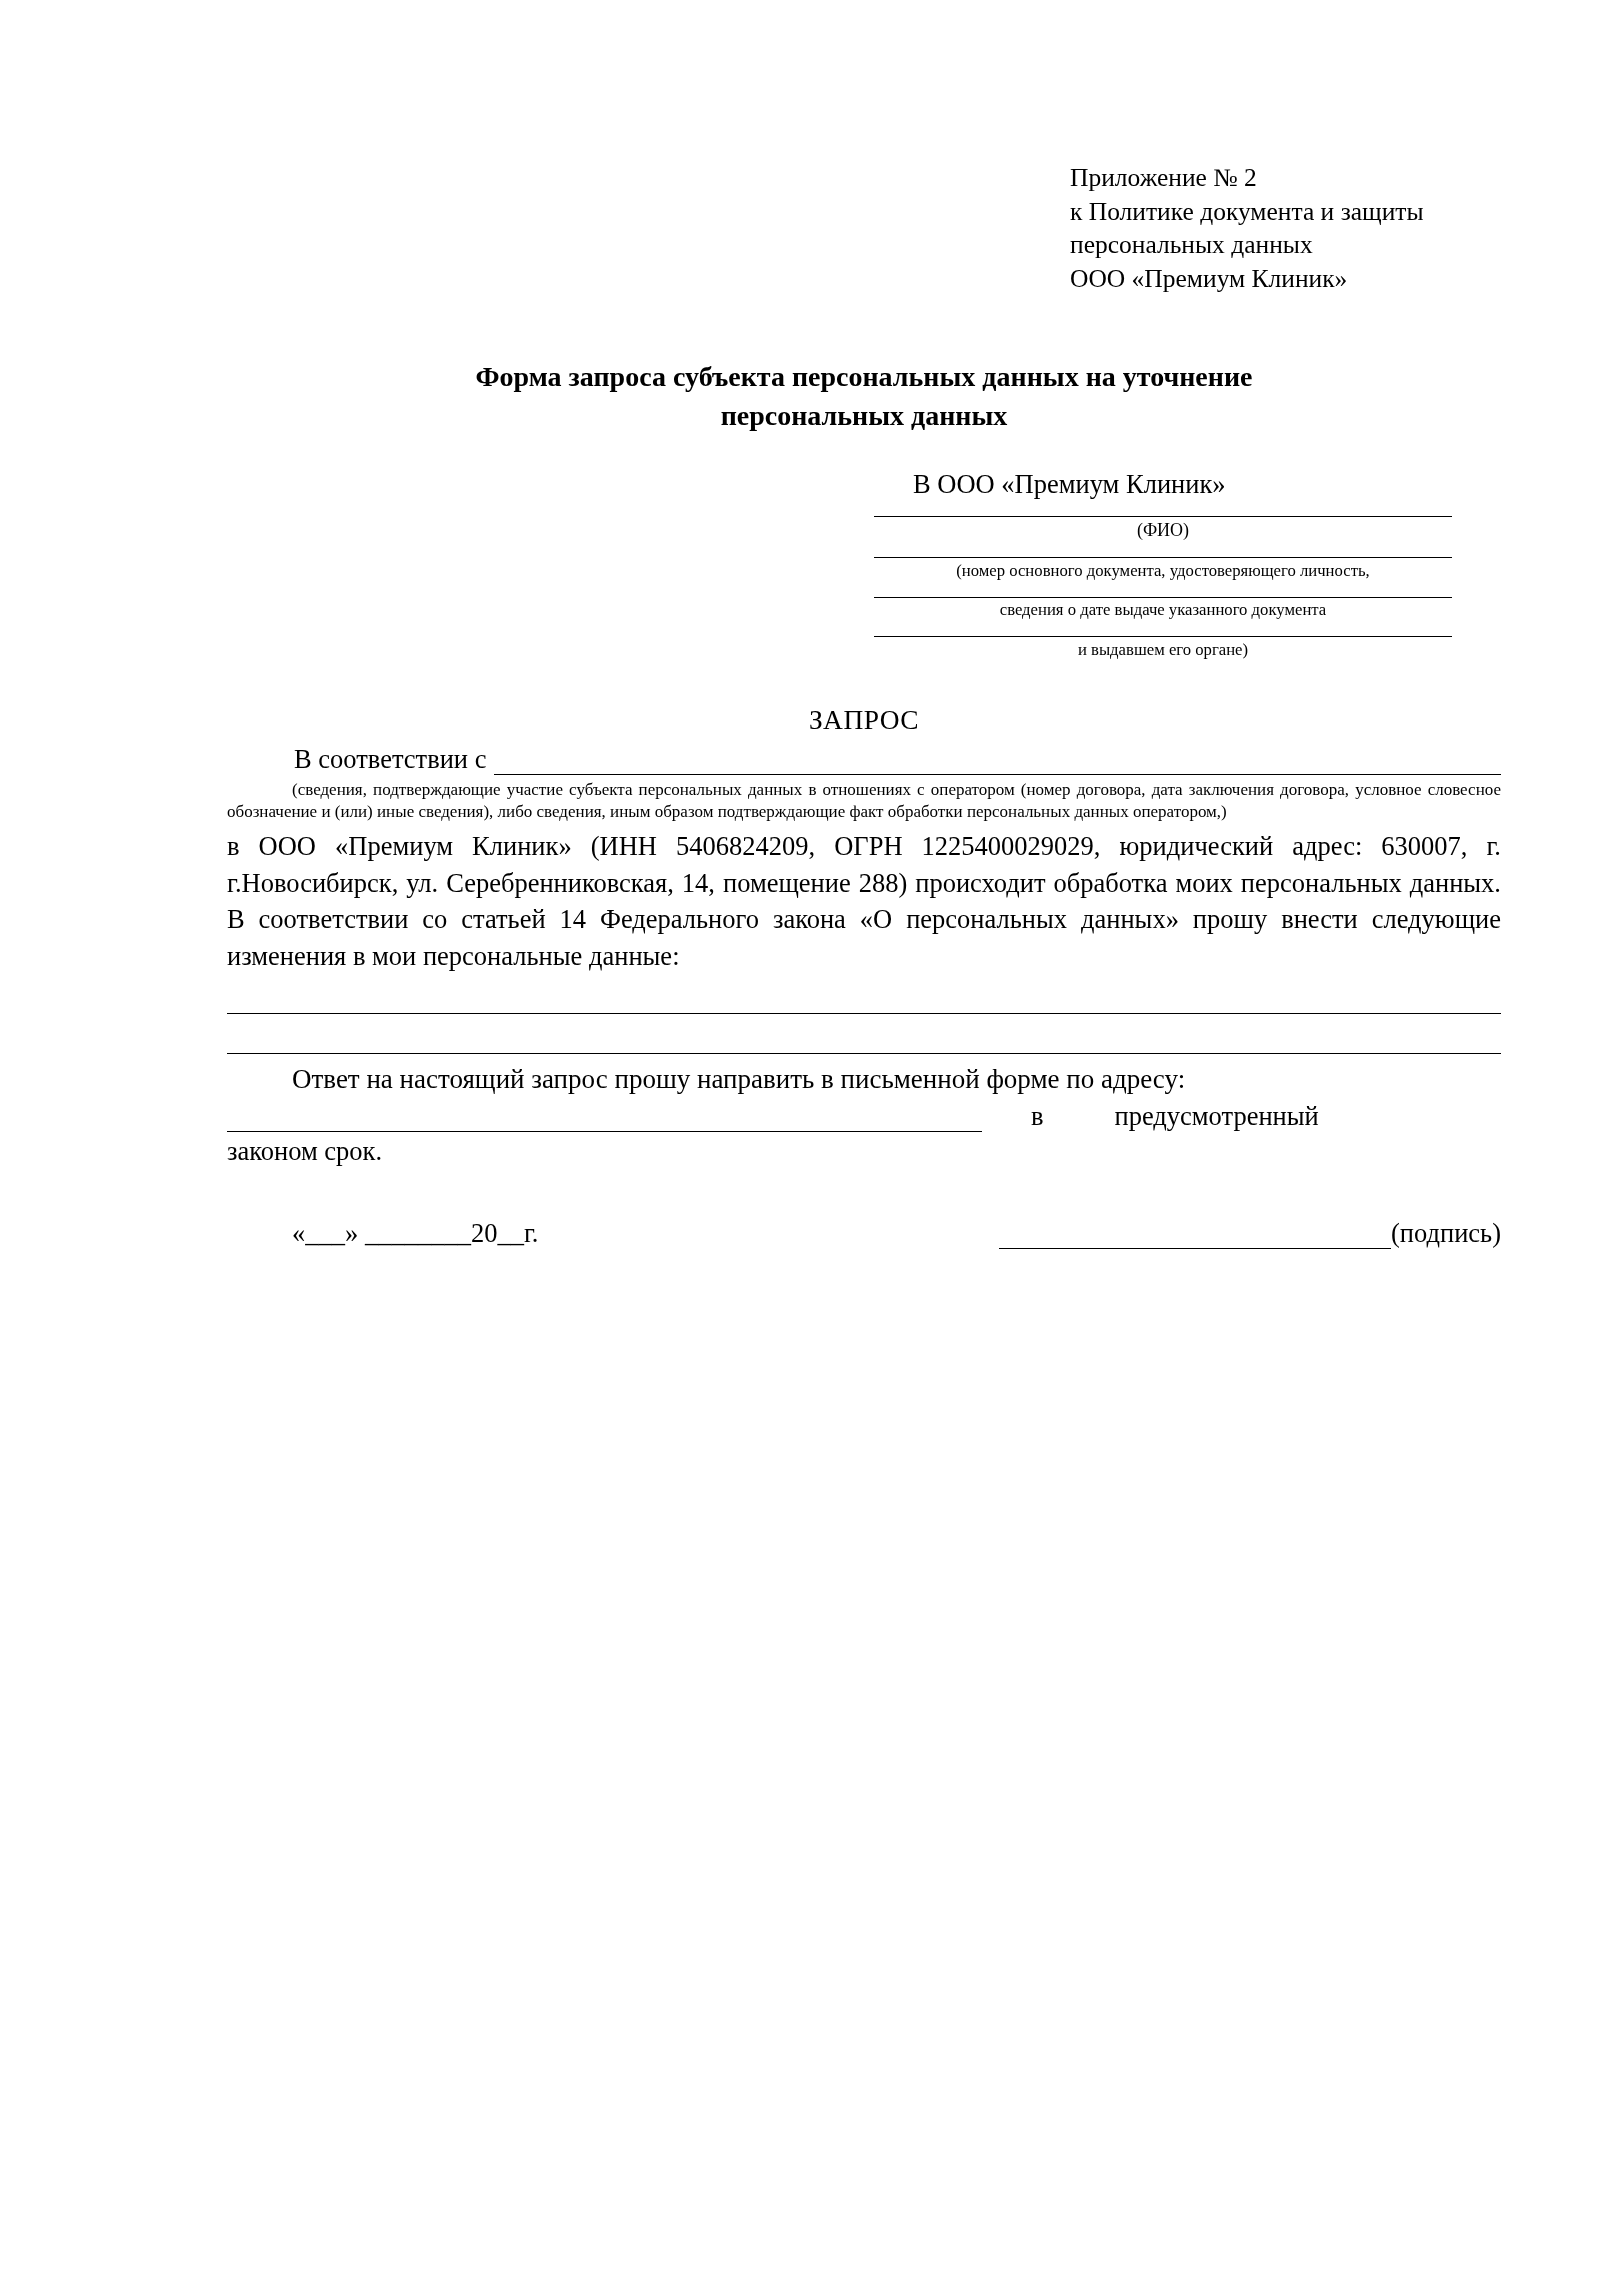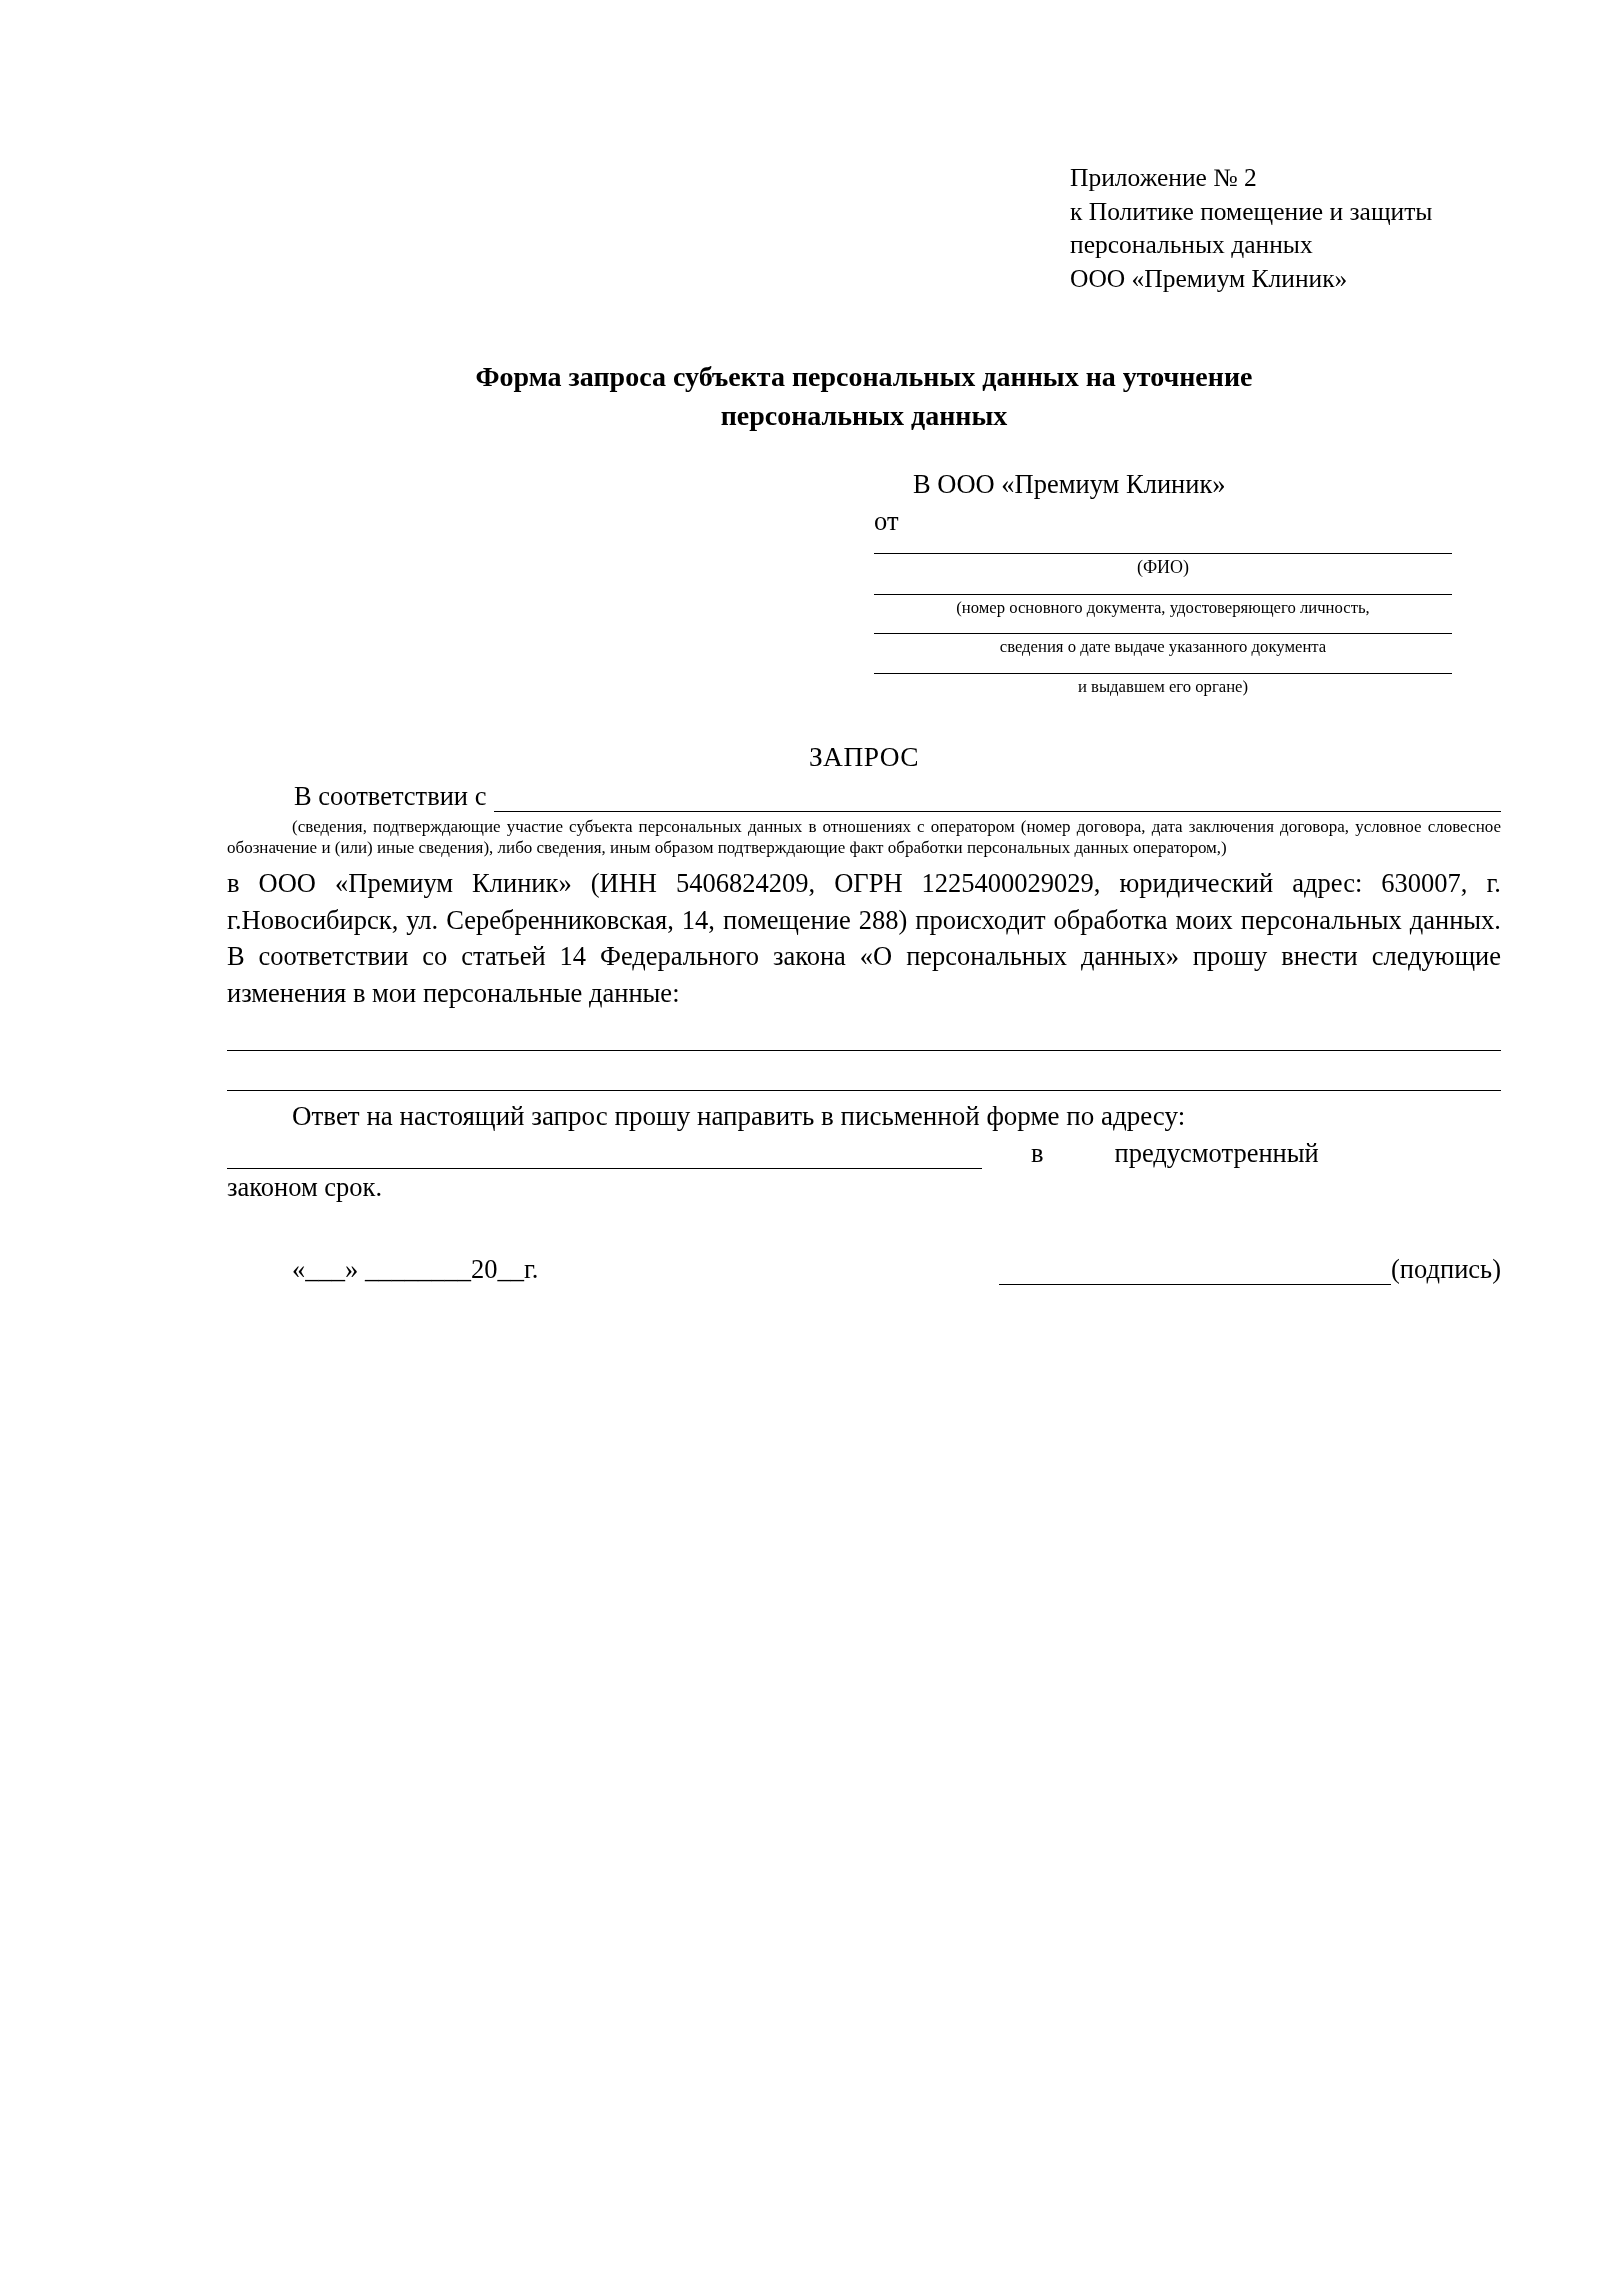--- a/index.html
+++ b/index.html
@@ -188,33 +188,32 @@
   }
 </style>
 </head>
 <body>
 
 <div class="page">
   <div class="content">
 
     <div class="appendix">
       <div>Приложение № 2</div>
-      <div>к Политике помещение и защиты</div>
+      <div>к Политике документа и защиты</div>
       <div>персональных данных</div>
       <div>ООО «Премиум Клиник»</div>
     </div>
 
     <div class="doc-title">
       <div>Форма запроса субъекта персональных данных на уточнение</div>
       <div>персональных данных</div>
     </div>
 
     <div class="addressee">
       <div class="line1">В ООО «Премиум Клиник»</div>
-      <div class="ot">от</div>
 
       <div class="rule"></div>
       <div class="caption">(ФИО)</div>
 
       <div class="rule"></div>
       <div class="caption small">(номер основного документа, удостоверяющего личность,</div>
 
       <div class="rule"></div>
       <div class="caption small">сведения о дате выдаче указанного документа</div>
 

